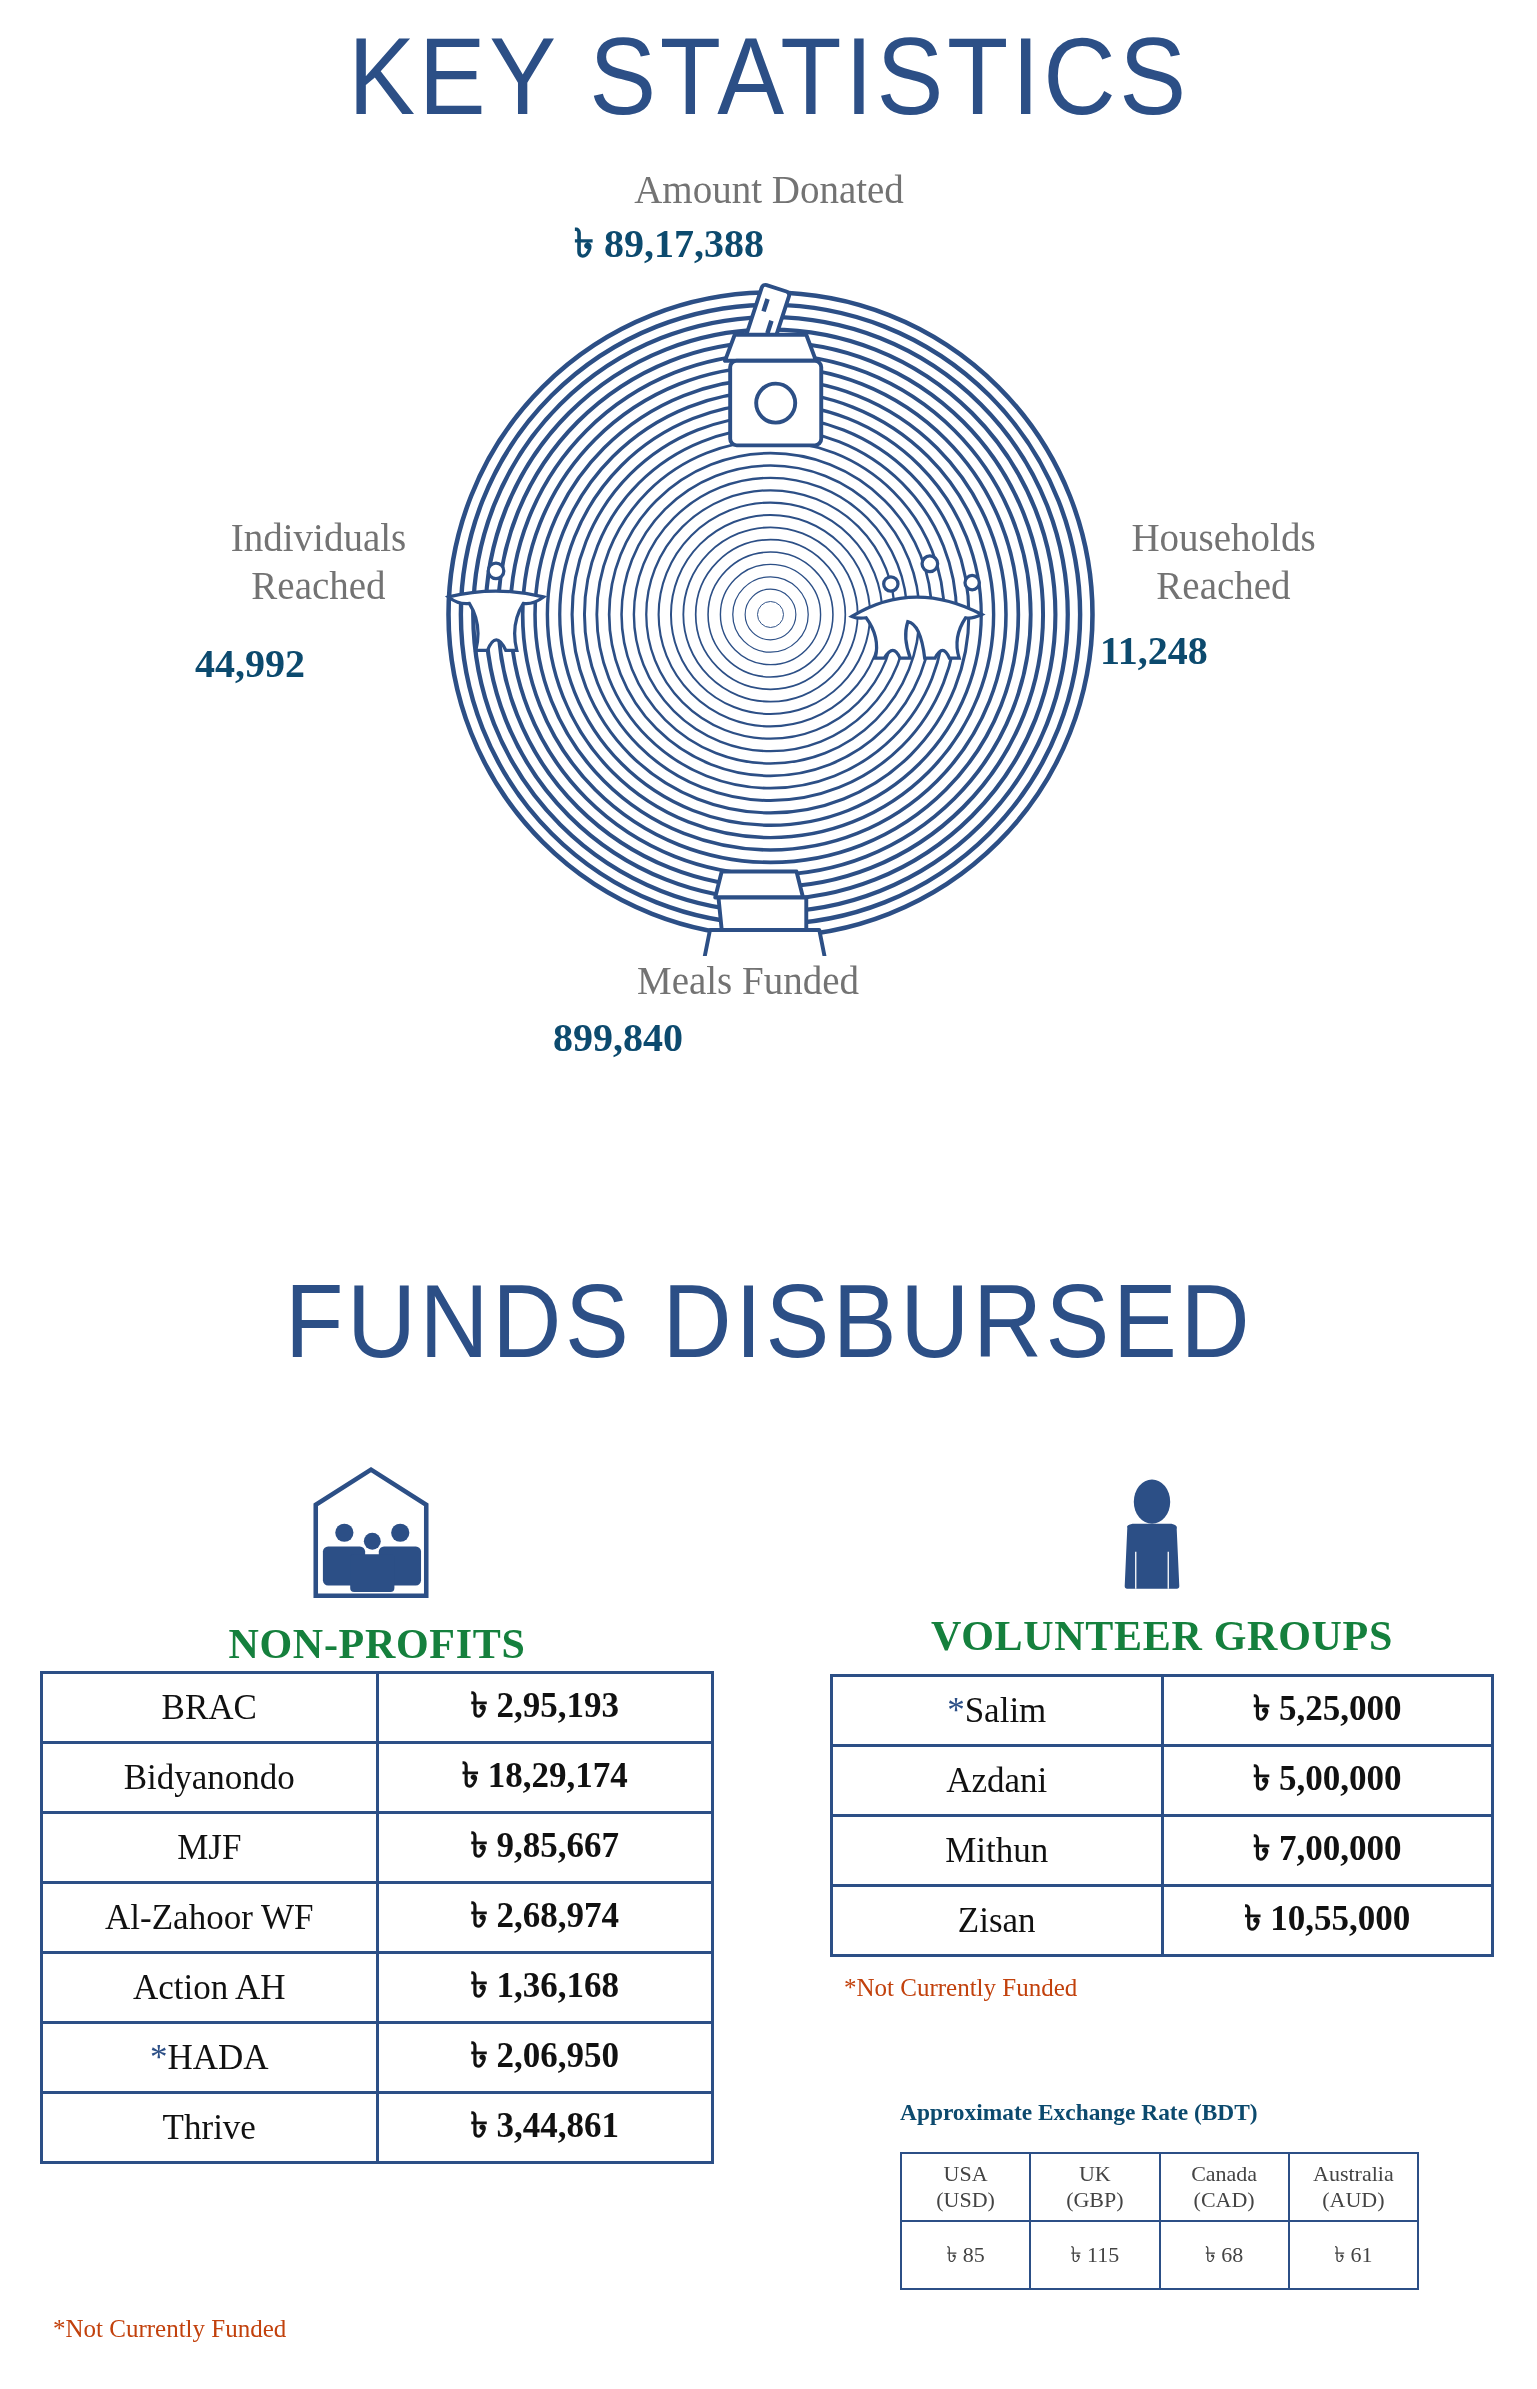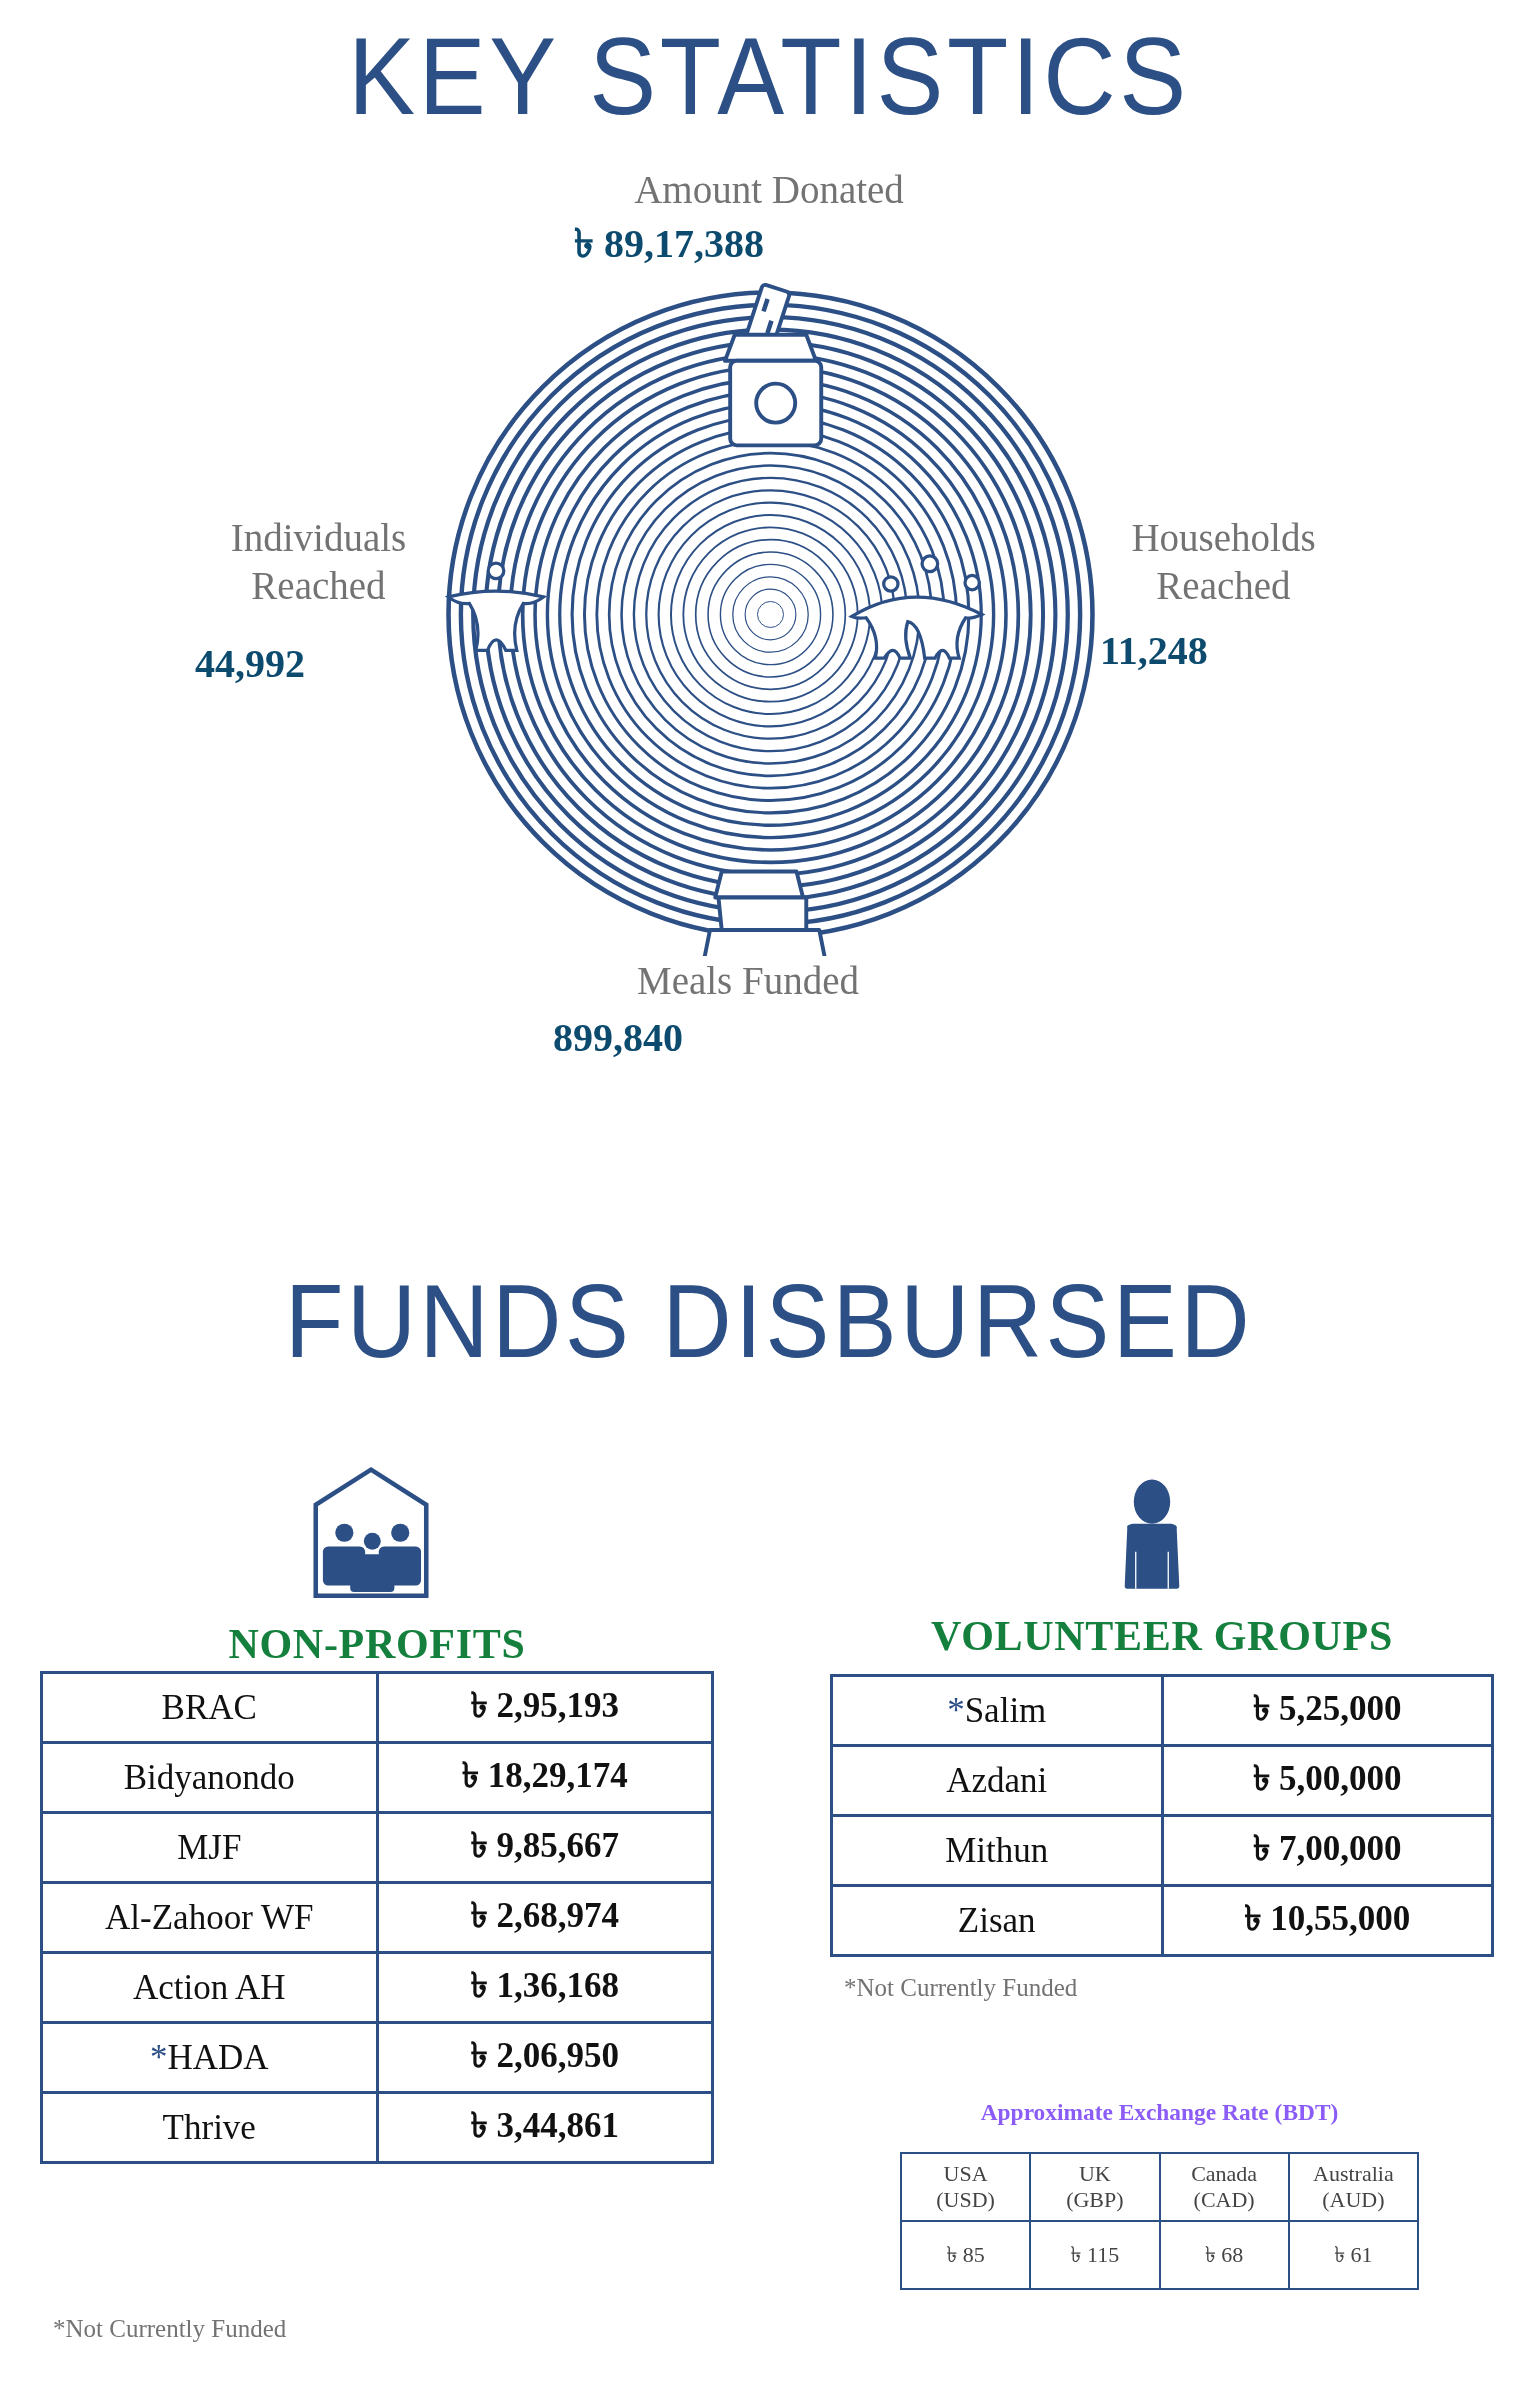--- a/index.html
+++ b/index.html
@@ -11,22 +11,22 @@
   }
   #key-title { left:0; width:1538px; top:18px; font-size:109px; line-height:117px; }
   #funds-title { left:0; width:1538px; top:1266px; font-size:104px; line-height:111px; }
   .stat-label { color:#737373; font-size:39px; line-height:48px; text-align:center; }
   .stat-value { color:#0c4a6e; font-size:40px; font-weight:bold; text-align:left; line-height:46px; }
   .group-label { color:#15803d; font-size:42px; font-weight:bold; text-align:center; letter-spacing:0.7px; }
   table.fund { border-collapse:collapse; position:absolute; }
   table.fund td { border:3.3px solid #2c4f86; text-align:center; font-size:35px; color:#111; padding:0; }
   table.fund td.amt { font-weight:bold; }
   .star { color:#2c4f86; }
-  .footnote { color:#737373; font-size:25px; }
-  #fx-title { color:#8b5cf6; font-size:23.4px; font-weight:bold; text-align:center; }
+  .footnote { color:#c2410c; font-size:25px; }
+  #fx-title { color:#0c4a6e; font-size:23.4px; font-weight:bold; }
   table.fx { border-collapse:collapse; position:absolute; }
   table.fx td { border:2.6px solid #2c4f86; text-align:center; color:#444; font-size:22px; line-height:26px; padding:0; }
 </style>
 </head>
 <body>
 
 <div id="key-title" class="abs title">KEY STATISTICS</div>
 
 <div class="abs stat-label" style="left:574px; width:390px; top:166px;">Amount Donated</div>
 <div class="abs stat-value" style="left:574px; width:390px; top:221px;">৳ 89,17,388</div>

